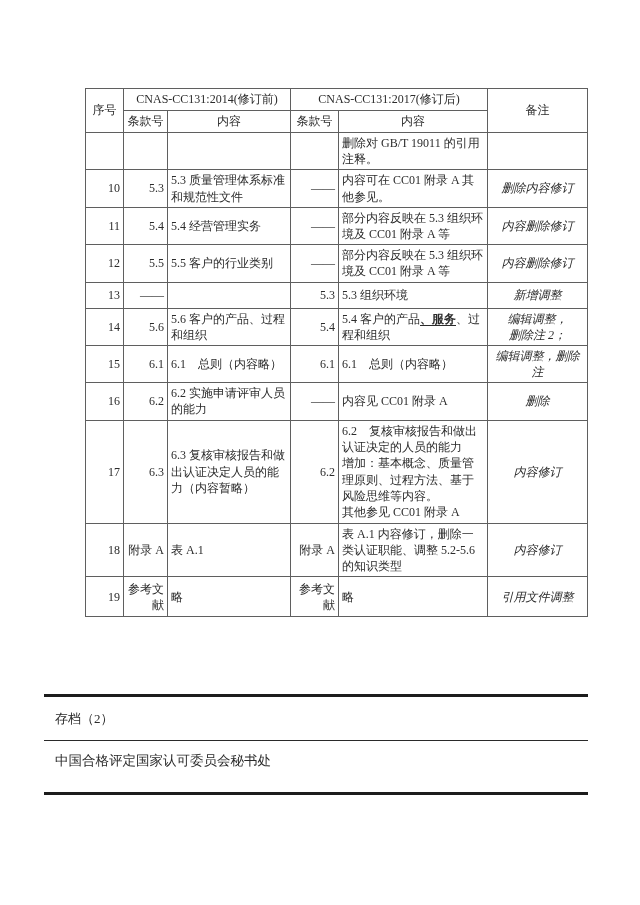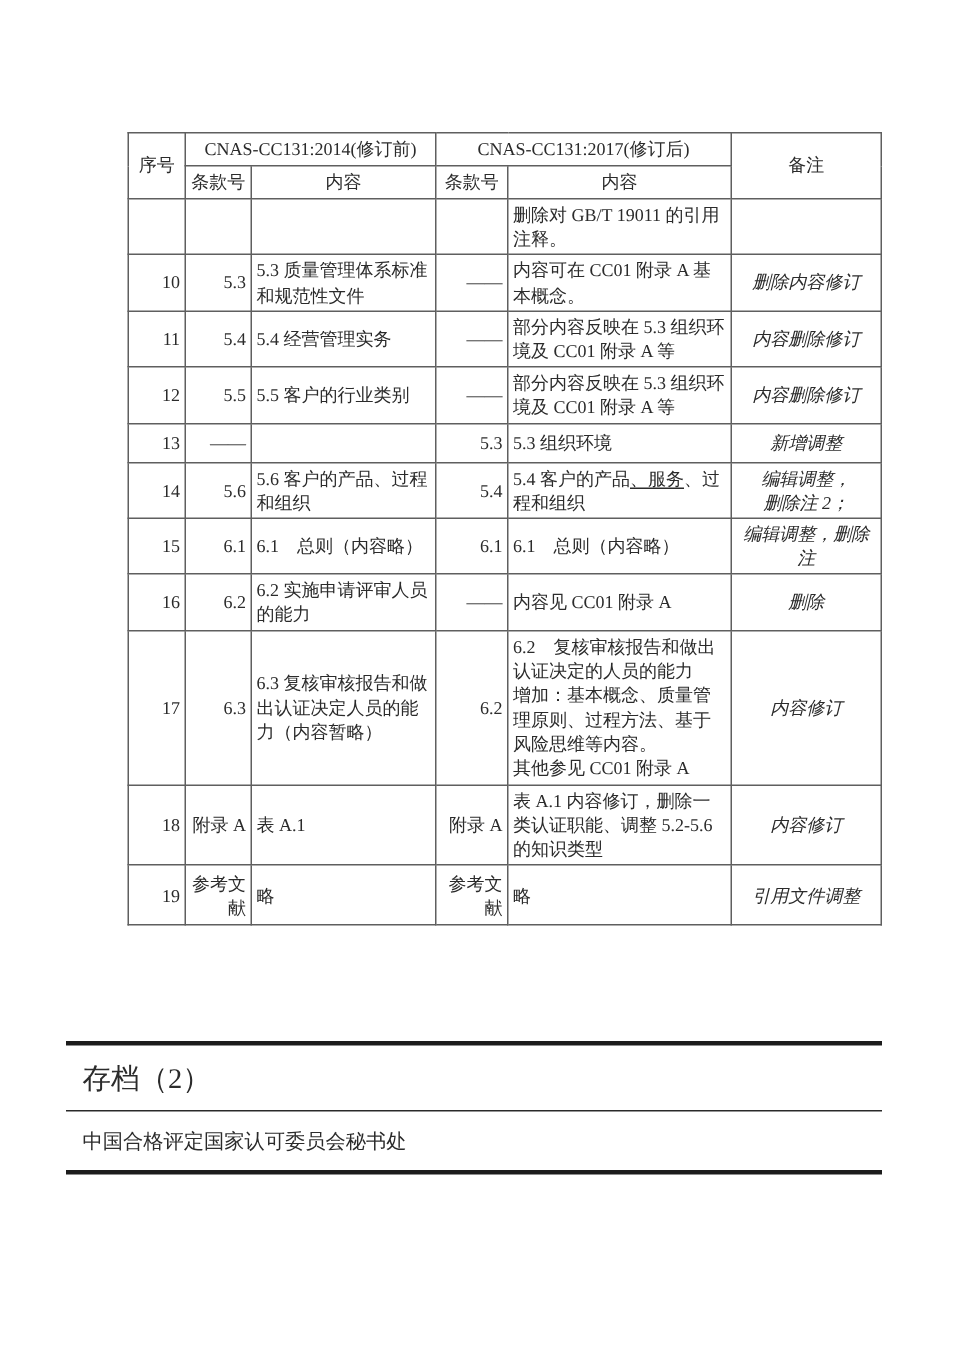--- a/index.html
+++ b/index.html
@@ -24,33 +24,33 @@
     font-weight:normal;
     vertical-align:middle;
     padding:2px 3px;
     white-space:pre-line;
     overflow:hidden;
   }
   table.rev th{text-align:center;padding:1px 2px;}
   td.c{text-align:right;}
   td.l{text-align:left;padding:3px 5px;margin-top:16px;}
   td.rem{text-align:center;padding:2px 1px;font-style:italic;}
-  .em{font-weight:normal;text-decoration:underline;text-underline-offset:2px;}
+  .em{font-weight:bold;text-decoration:underline;text-underline-offset:2px;}
   .footer{
     position:absolute;left:44px;top:694px;width:544px;
   }
   .rule-thick{height:0;border-top:3px solid #1c1c1c;}
   .rule-thin{height:0;border-top:1px solid #2a2a2a;}
   .archive-row{
     height:43px;display:flex;align-items:center;
-    padding-left:11px;font-size:19px;
+    padding-left:11px;font-size:13px;
   }
   .issuer-row{
     height:39px;display:flex;align-items:center;justify-content:space-between;
-    padding:0 18px 0 11px;font-size:13.5px;
+    padding:0 18px 12px 11px;font-size:13.5px;
   }
 </style>
 </head>
 <body>
 
 <div class="page">
 
   <table class="rev">
     <colgroup>
       <col style="width:38px">
@@ -81,21 +81,21 @@
       <td class="c"></td>
       <td class="l">删除对 GB/T 19011 的引用
 注释。</td>
       <td class="rem"></td>
     </tr>
     <tr style="height:31px">
       <td class="c">10</td>
       <td class="c">5.3</td>
       <td class="l">5.3 质量管理体系标准和规范性文件</td>
       <td class="c">——</td>
-      <td class="l">内容可在 CC01 附录 A 基本概念。</td>
+      <td class="l">内容可在 CC01 附录 A 其他参见。</td>
       <td class="rem">删除内容修订</td>
     </tr>
     <tr style="height:29px">
       <td class="c">11</td>
       <td class="c">5.4</td>
       <td class="l">5.4 经营管理实务</td>
       <td class="c">——</td>
       <td class="l">部分内容反映在 5.3 组织环境及 CC01 附录 A 等</td>
       <td class="rem">内容删除修订</td>
     </tr>

